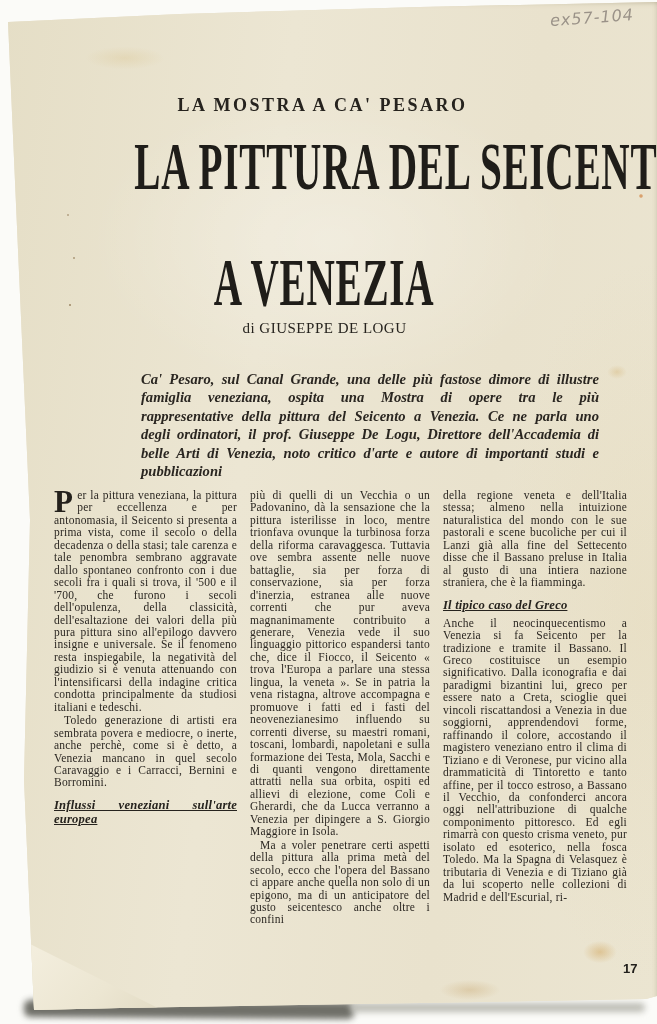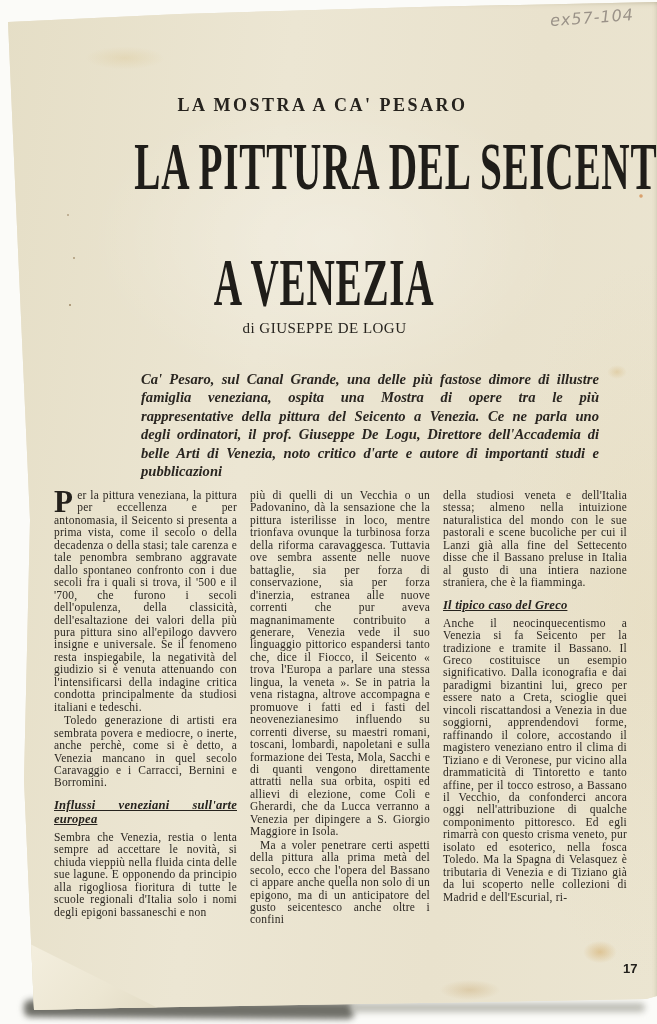--- a/index.html
+++ b/index.html
@@ -90,30 +90,29 @@
   </div>
 
   <div class="byline">di GIUSEPPE DE LOGU</div>
 
   <div class="lede">Ca' Pesaro, sul Canal Grande, una delle più fastose dimore di illustre famiglia veneziana, ospita una Mostra di opere tra le più rappresentative della pittura del Seicento a Venezia. Ce ne parla uno degli ordinatori, il prof. Giuseppe De Logu, Direttore dell'Accademia di belle Arti di Venezia, noto critico d'arte e autore di importanti studi e pubblicazioni</div>
 
   <div class="col col1">
     <p class="first"><span class="dropcap">P</span><span>er la pittura veneziana, la pittura per eccellenza e per antonomasia, il Seicento si presenta a prima vista, come il secolo o della decadenza o della stasi; tale carenza e tale penombra sembrano aggravate dallo spontaneo confronto con i due secoli fra i quali si trova, il '500 e il '700, che furono i secoli dell'opulenza, della classicità, dell'esaltazione dei valori della più pura pittura sino all'epilogo davvero insigne e universale. Se il fenomeno resta inspiegabile, la negatività del giudizio si è venuta attenuando con l'intensificarsi della indagine critica condotta principalmente da studiosi italiani e tedeschi.</span></p>
     <p>Toledo generazione di artisti era sembrata povera e mediocre, o inerte, anche perchè, come si è detto, a Venezia mancano in quel secolo Caravaggio e i Carracci, Bernini e Borromini.</p>
     <h3 class="subhead">Influssi veneziani sull'arte europea</h3>
-    <p class="first">Sembra che Venezia, restia o lenta sempre ad accettare le novità, si chiuda vieppiù nella fluida cinta delle sue lagune. E opponendo da principio alla rigogliosa fioritura di tutte le scuole regionali d'Italia solo i nomi degli epigoni bassaneschi e non</p>
   </div>
 
   <div class="col col2">
     <p class="first">più di quelli di un Vecchia o un Padovanino, dà la sensazione che la pittura isterilisse in loco, mentre trionfava ovunque la turbinosa forza della riforma caravaggesca. Tuttavia ove sembra assente nelle nuove battaglie, sia per forza di conservazione, sia per forza d'inerzia, estranea alle nuove correnti che pur aveva magnanimamente contribuito a generare, Venezia vede il suo linguaggio pittorico espandersi tanto che, dice il Fiocco, il Seicento « trova l'Europa a parlare una stessa lingua, la veneta ». Se in patria la vena ristagna, altrove accompagna e promuove i fatti ed i fasti del neovenezianesimo influendo su correnti diverse, su maestri romani, toscani, lombardi, napoletani e sulla formazione dei Testa, Mola, Sacchi e di quanti vengono direttamente attratti nella sua orbita, ospiti ed allievi di elezione, come Coli e Gherardi, che da Lucca verranno a Venezia per dipingere a S. Giorgio Maggiore in Isola.</p>
     <p>Ma a voler penetrare certi aspetti della pittura alla prima metà del secolo, ecco che l'opera del Bassano ci appare anche quella non solo di un epigono, ma di un anticipatore del gusto seicentesco anche oltre i confini</p>
   </div>
 
   <div class="col col3">
-    <p class="first">della studiosi veneta e dell'Italia stessa; almeno nella intuizione naturalistica del mondo con le sue pastorali e scene bucoliche per cui il Lanzi già alla fine del Settecento disse che il Bassano preluse in Italia al gusto di una intiera nazione straniera, che è la fiamminga.</p>
+    <p class="first">della regione veneta e dell'Italia stessa; almeno nella intuizione naturalistica del mondo con le sue pastorali e scene bucoliche per cui il Lanzi già alla fine del Settecento disse che il Bassano preluse in Italia al gusto di una intiera nazione straniera, che è la fiamminga.</p>
     <h3 class="subhead">Il tipico caso del Greco</h3>
     <p class="first">Anche il neocinquecentismo a Venezia si fa Seicento per la tradizione e tramite il Bassano. Il Greco costituisce un esempio significativo. Dalla iconografia e dai paradigmi bizantini lui, greco per essere nato a Creta, scioglie quei vincoli riscattandosi a Venezia in due soggiorni, apprendendovi forme, raffinando il colore, accostando il magistero veneziano entro il clima di Tiziano e di Veronese, pur vicino alla drammaticità di Tintoretto e tanto affine, per il tocco estroso, a Bassano il Vecchio, da confonderci ancora oggi nell'attribuzione di qualche componimento pittoresco. Ed egli rimarrà con questo crisma veneto, pur isolato ed esoterico, nella fosca Toledo. Ma la Spagna di Velasquez è tributaria di Venezia e di Tiziano già da lui scoperto nelle collezioni di Madrid e dell'Escurial, ri-</p>
   </div>
 
   <div class="page-number">17</div>
 
   <div class="fold"></div>
 </div>
 
 </body></html>

